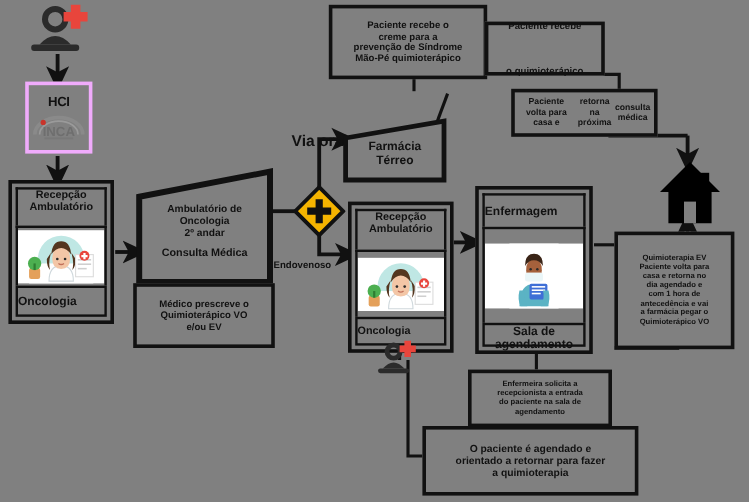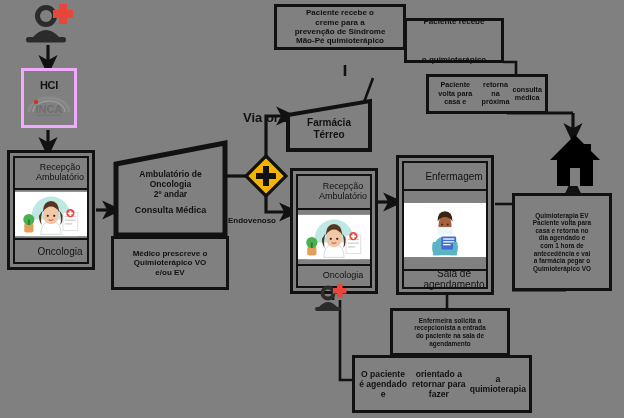--- a/index.html
+++ b/index.html
@@ -46,28 +46,26 @@
     background:#808080;
     display:flex;
     flex-direction:column;
     padding:3px;
     gap:0px;
   }
   .stack .cell{
     box-sizing:border-box;
     border:2px solid #111;
     color:#111;
-    font-weight:normal;
+    font-weight:bold;
     text-align:center;
     display:flex;
     align-items:center;
-    justify-content:center;
     line-height:1.1;
     flex:0 0 auto;
-    padding-left:18px;
   }
   .stack .media{
     flex:1 1 auto;
     border:2px solid #111;
     display:flex;align-items:center;justify-content:center;
     overflow:hidden;
     background:#808080;
   }
   .label{
     position:absolute;
@@ -226,21 +224,21 @@
   <div class="trap" style="left:285px;top:98px;width:88px;height:55px;">
     <svg width="88" height="55" viewBox="0 0 88 55">
       <path d="M3,17 L85,3 L85,52 L3,52 Z" fill="#808080" stroke="#111" stroke-width="4"></path>
     </svg>
     <div class="tlabel" style="font-size:10px;padding-top:6px;">
       <span>Farmácia</span>
       <span>Térreo</span>
     </div>
   </div>
 
-  <div class="txtbox" style="left:274px;top:4px;width:132px;height:46px;font-size:8px;flex-direction:column;">
+  <div class="txtbox" style="left:274px;top:4px;width:132px;height:62px;font-size:8px;flex-direction:column;">
     <span>Paciente recebe o</span>
     <span>creme para a</span>
     <span>prevenção de Síndrome</span>
     <span>Mão-Pé quimioterápico</span>
   </div>
 
   <div class="txtbox" style="left:404px;top:18px;width:100px;height:45px;font-size:8px;flex-direction:column;gap:28px;">
     <span>Paciente recebe</span>
     <span>o quimioterápico</span>
   </div>
@@ -325,21 +323,21 @@
     <span>Quimioterápico VO</span>
   </div>
 
   <div class="txtbox" style="left:390px;top:308px;width:120px;height:48px;font-size:6.4px;flex-direction:column;">
     <span>Enfermeira  solicita a</span>
     <span>recepcionista a entrada</span>
     <span>do paciente  na sala de</span>
     <span>agendamento</span>
   </div>
 
-  <div class="txtbox" style="left:352px;top:355px;width:180px;height:58px;font-size:8.6px;">
+  <div class="txtbox" style="left:352px;top:355px;width:180px;height:58px;font-size:8.6px;flex-direction:column;">
     <span>O paciente é agendado e</span>
     <span>orientado a retornar para fazer</span>
     <span>a quimioterapia</span>
   </div>
 
   <div style="position:absolute;left:310px;top:283px;width:46px;height:30px;">
     <svg width="46" height="30" viewBox="0 0 46 30">
       <circle cx="18" cy="10" r="5.5" fill="none" stroke="#2b2b2b" stroke-width="4"></circle>
       <path d="M9,24 q9,-10 18,0 z" fill="#2b2b2b"></path>
       <rect x="5" y="24" width="26" height="4" rx="2" fill="#2b2b2b"></rect>

